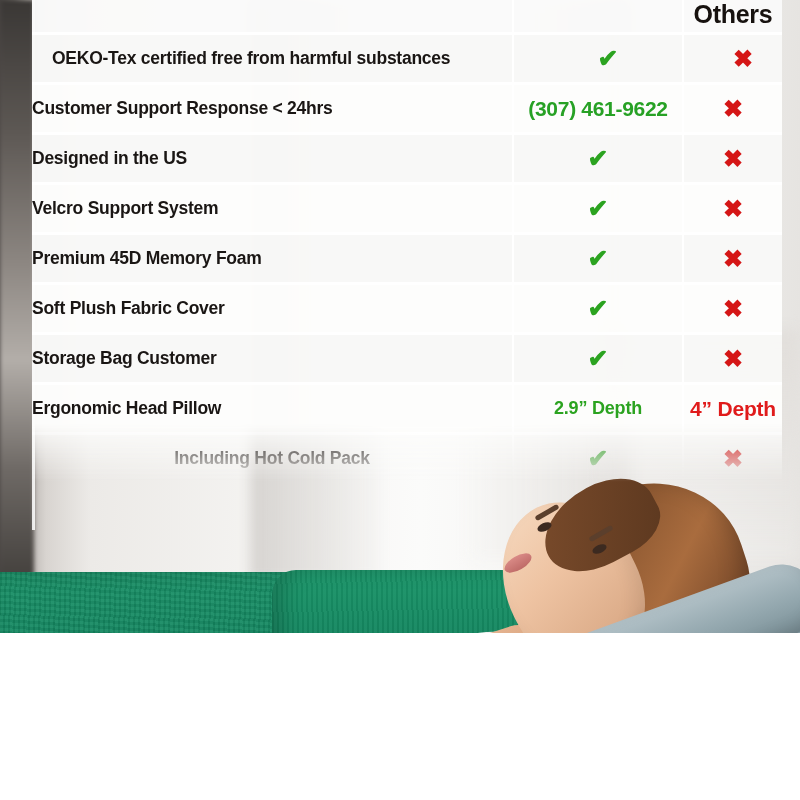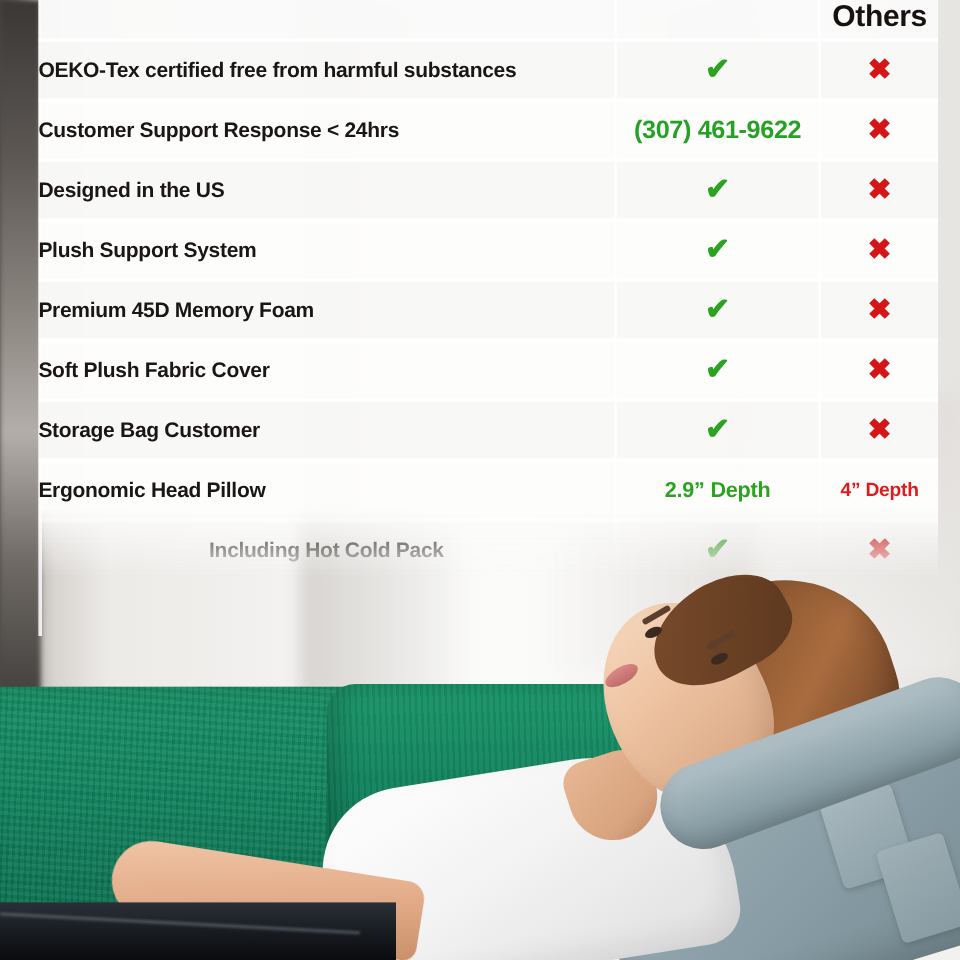--- a/index.html
+++ b/index.html
@@ -4,21 +4,21 @@
 <style>
   html, body {
     margin: 0;
     padding: 0;
     background: #ffffff;
   }
 
   #stage {
     position: relative;
     width: 800px;
-    height: 800px;
+    height: 633px;
     overflow: hidden;
     font-family: "Liberation Sans", sans-serif;
     background: #f2f1ef;
   }
 
   
   .photo {
     position: absolute;
     inset: 0;
   }
@@ -249,21 +249,21 @@
     font-size: 25px;
     font-weight: bold;
     color: #17120f;
     text-align: center;
     letter-spacing: -.3px;
     line-height: 34px;
     padding-bottom: 2px;
   }
 
   tbody tr td { border-top: 3px solid rgba(255,255,255,.95); }
-  tbody tr:first-child td { border-top: none; }
+  tbody tr:first-child td { border-top: none; padding-left: 20px; }
   tbody tr:nth-child(odd) td  { background: rgba(246,246,245,.72); }
   tbody tr:nth-child(even) td { background: rgba(253,253,252,.72); }
   tbody tr:last-child td { background: rgba(253,253,252,.55); text-align: center; }
 
   td.feature {
     font-size: 17.5px;
     font-weight: bold;
     color: #1a1614;
     padding-left: 10px;
     letter-spacing: -.25px;
@@ -298,21 +298,21 @@
   }
   .txt-green-sm {
     color: #2ba320;
     font-size: 18px;
     font-weight: bold;
     letter-spacing: -.2px;
     white-space: nowrap;
   }
   .txt-red-sm {
     color: #e01b1b;
-    font-size: 16px;
+    font-size: 21px;
     font-weight: bold;
     letter-spacing: -.2px;
     white-space: nowrap;
   }
 
   
   .panel-edge {
     position: absolute;
     left: 32px; top: 0; width: 3px; height: 530px;
     background: rgba(255,255,255,.85);
@@ -382,21 +382,21 @@
             <td class="feature">Customer Support Response &lt; 24hrs</td>
             <td class="ours"><span class="txt-green">(307) 461-9622</span></td>
             <td class="others"><span class="mark-no">✖</span></td>
           </tr>
           <tr>
             <td class="feature">Designed in the US</td>
             <td class="ours"><span class="mark-yes">✔</span></td>
             <td class="others"><span class="mark-no">✖</span></td>
           </tr>
           <tr>
-            <td class="feature">Plush Support System</td>
+            <td class="feature">Velcro Support System</td>
             <td class="ours"><span class="mark-yes">✔</span></td>
             <td class="others"><span class="mark-no">✖</span></td>
           </tr>
           <tr>
             <td class="feature">Premium 45D Memory Foam</td>
             <td class="ours"><span class="mark-yes">✔</span></td>
             <td class="others"><span class="mark-no">✖</span></td>
           </tr>
           <tr>
             <td class="feature">Soft Plush Fabric Cover</td>

